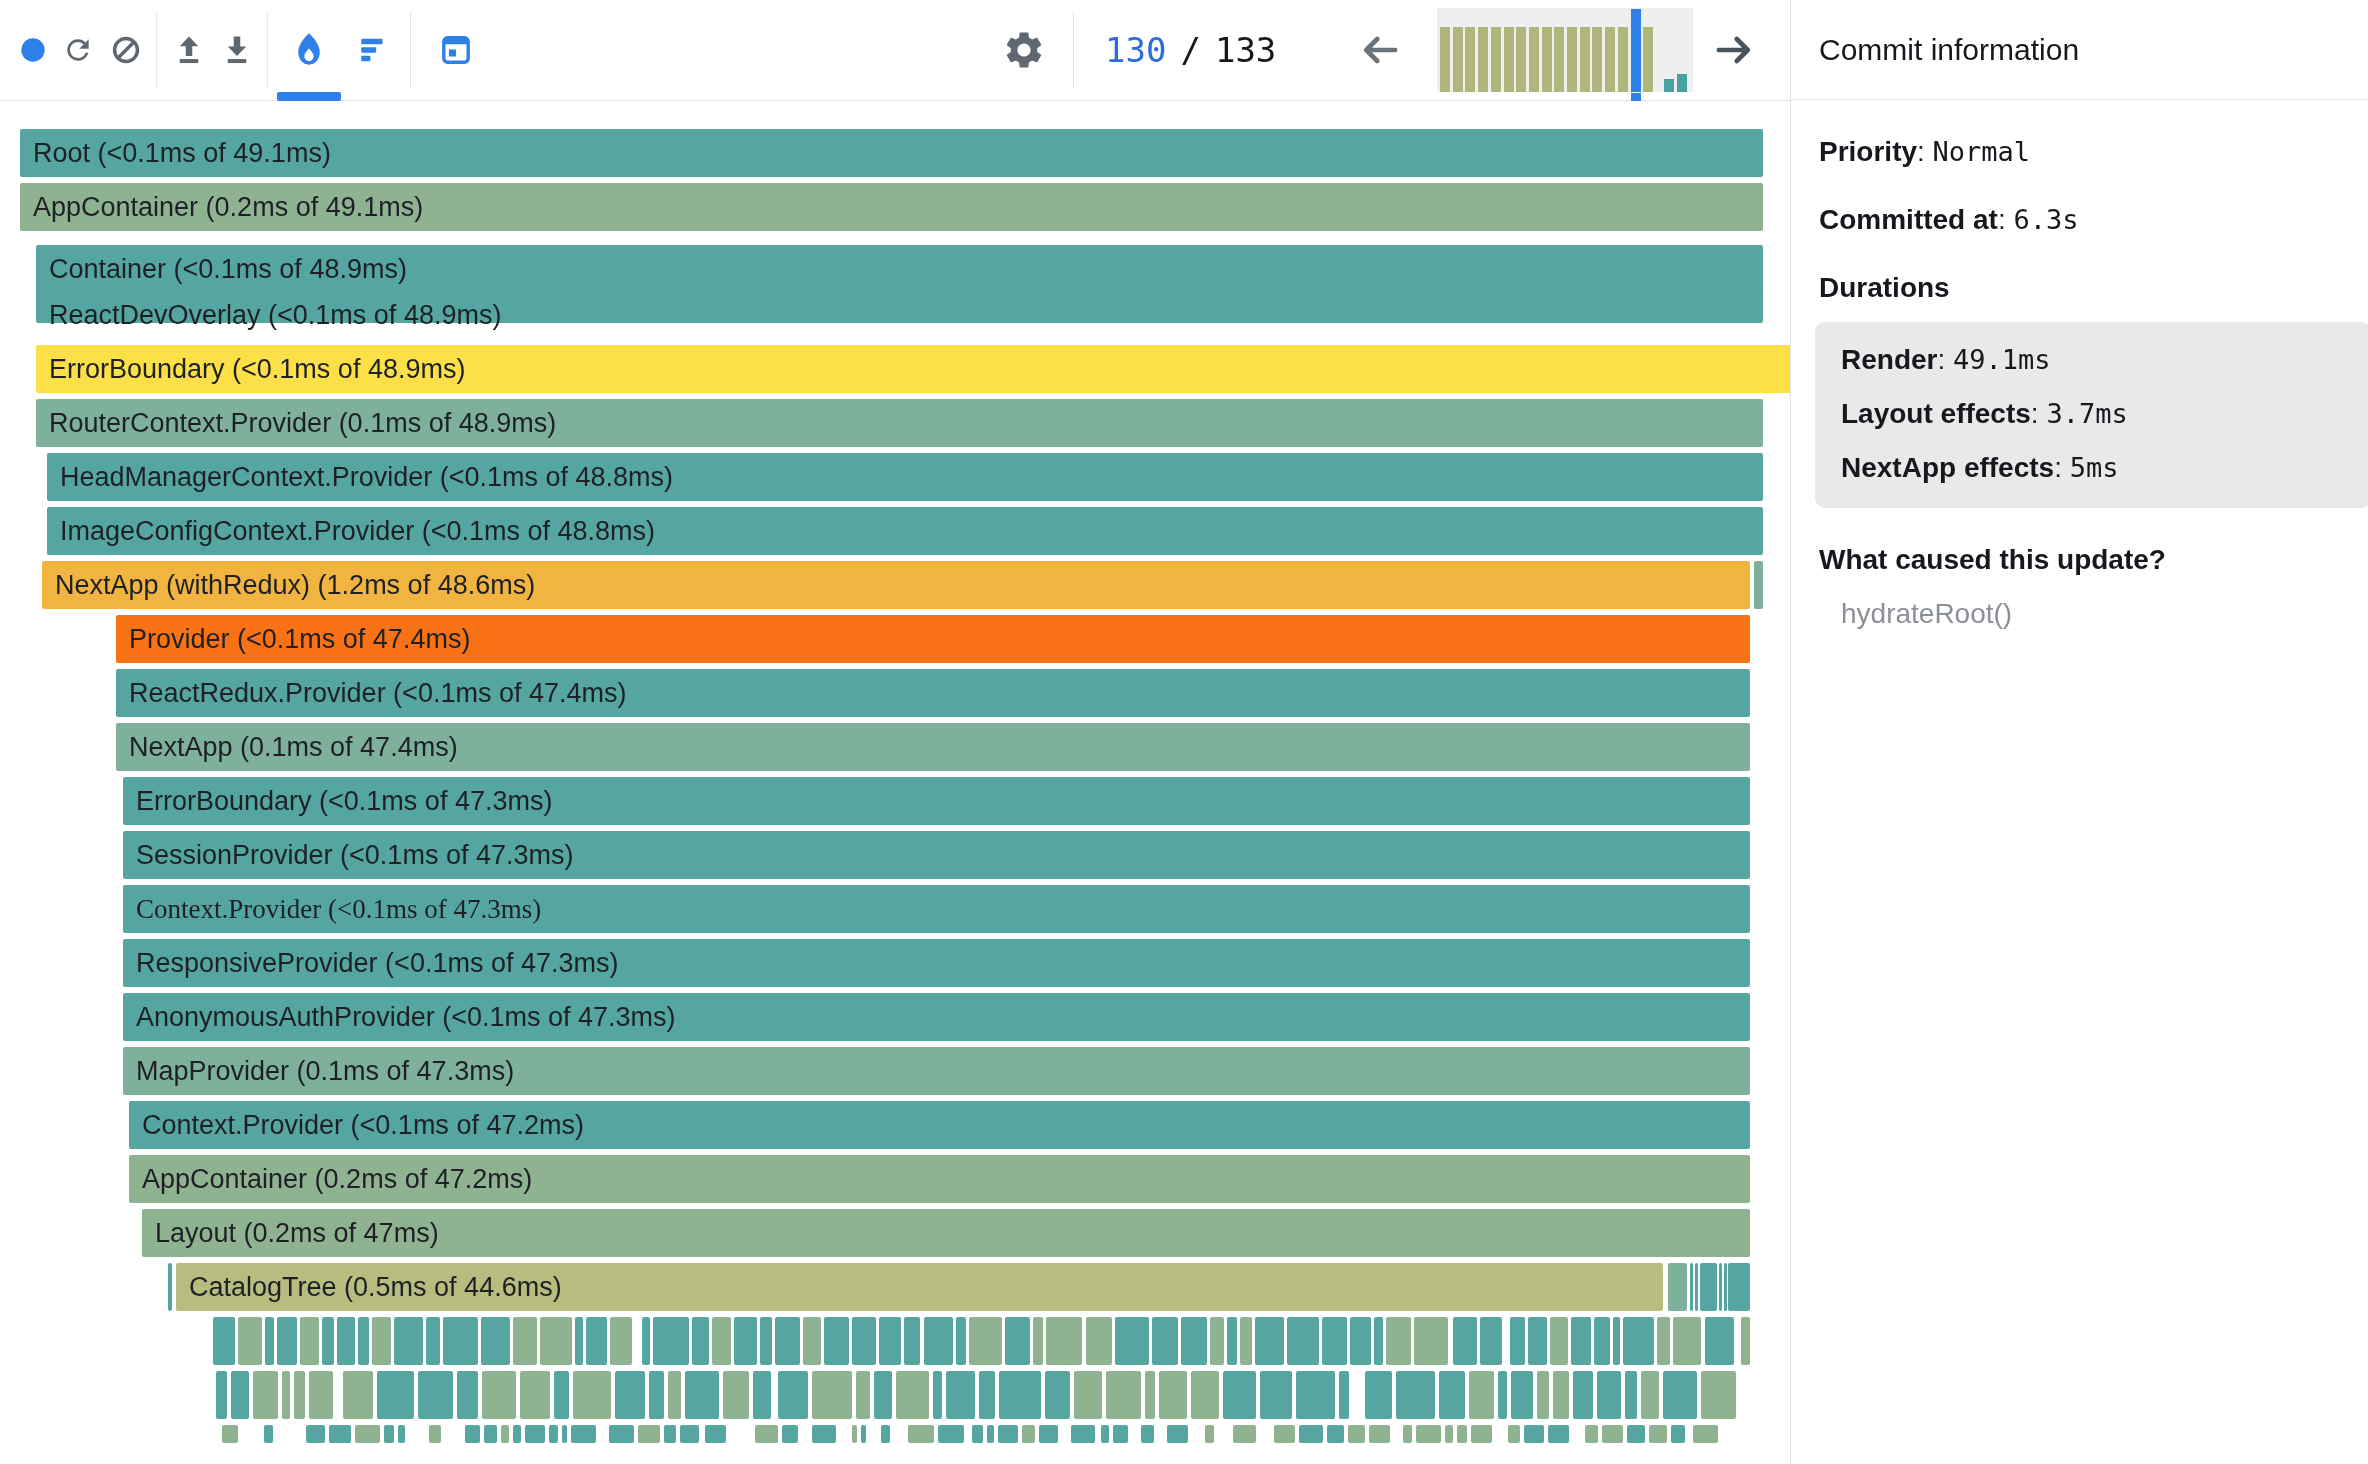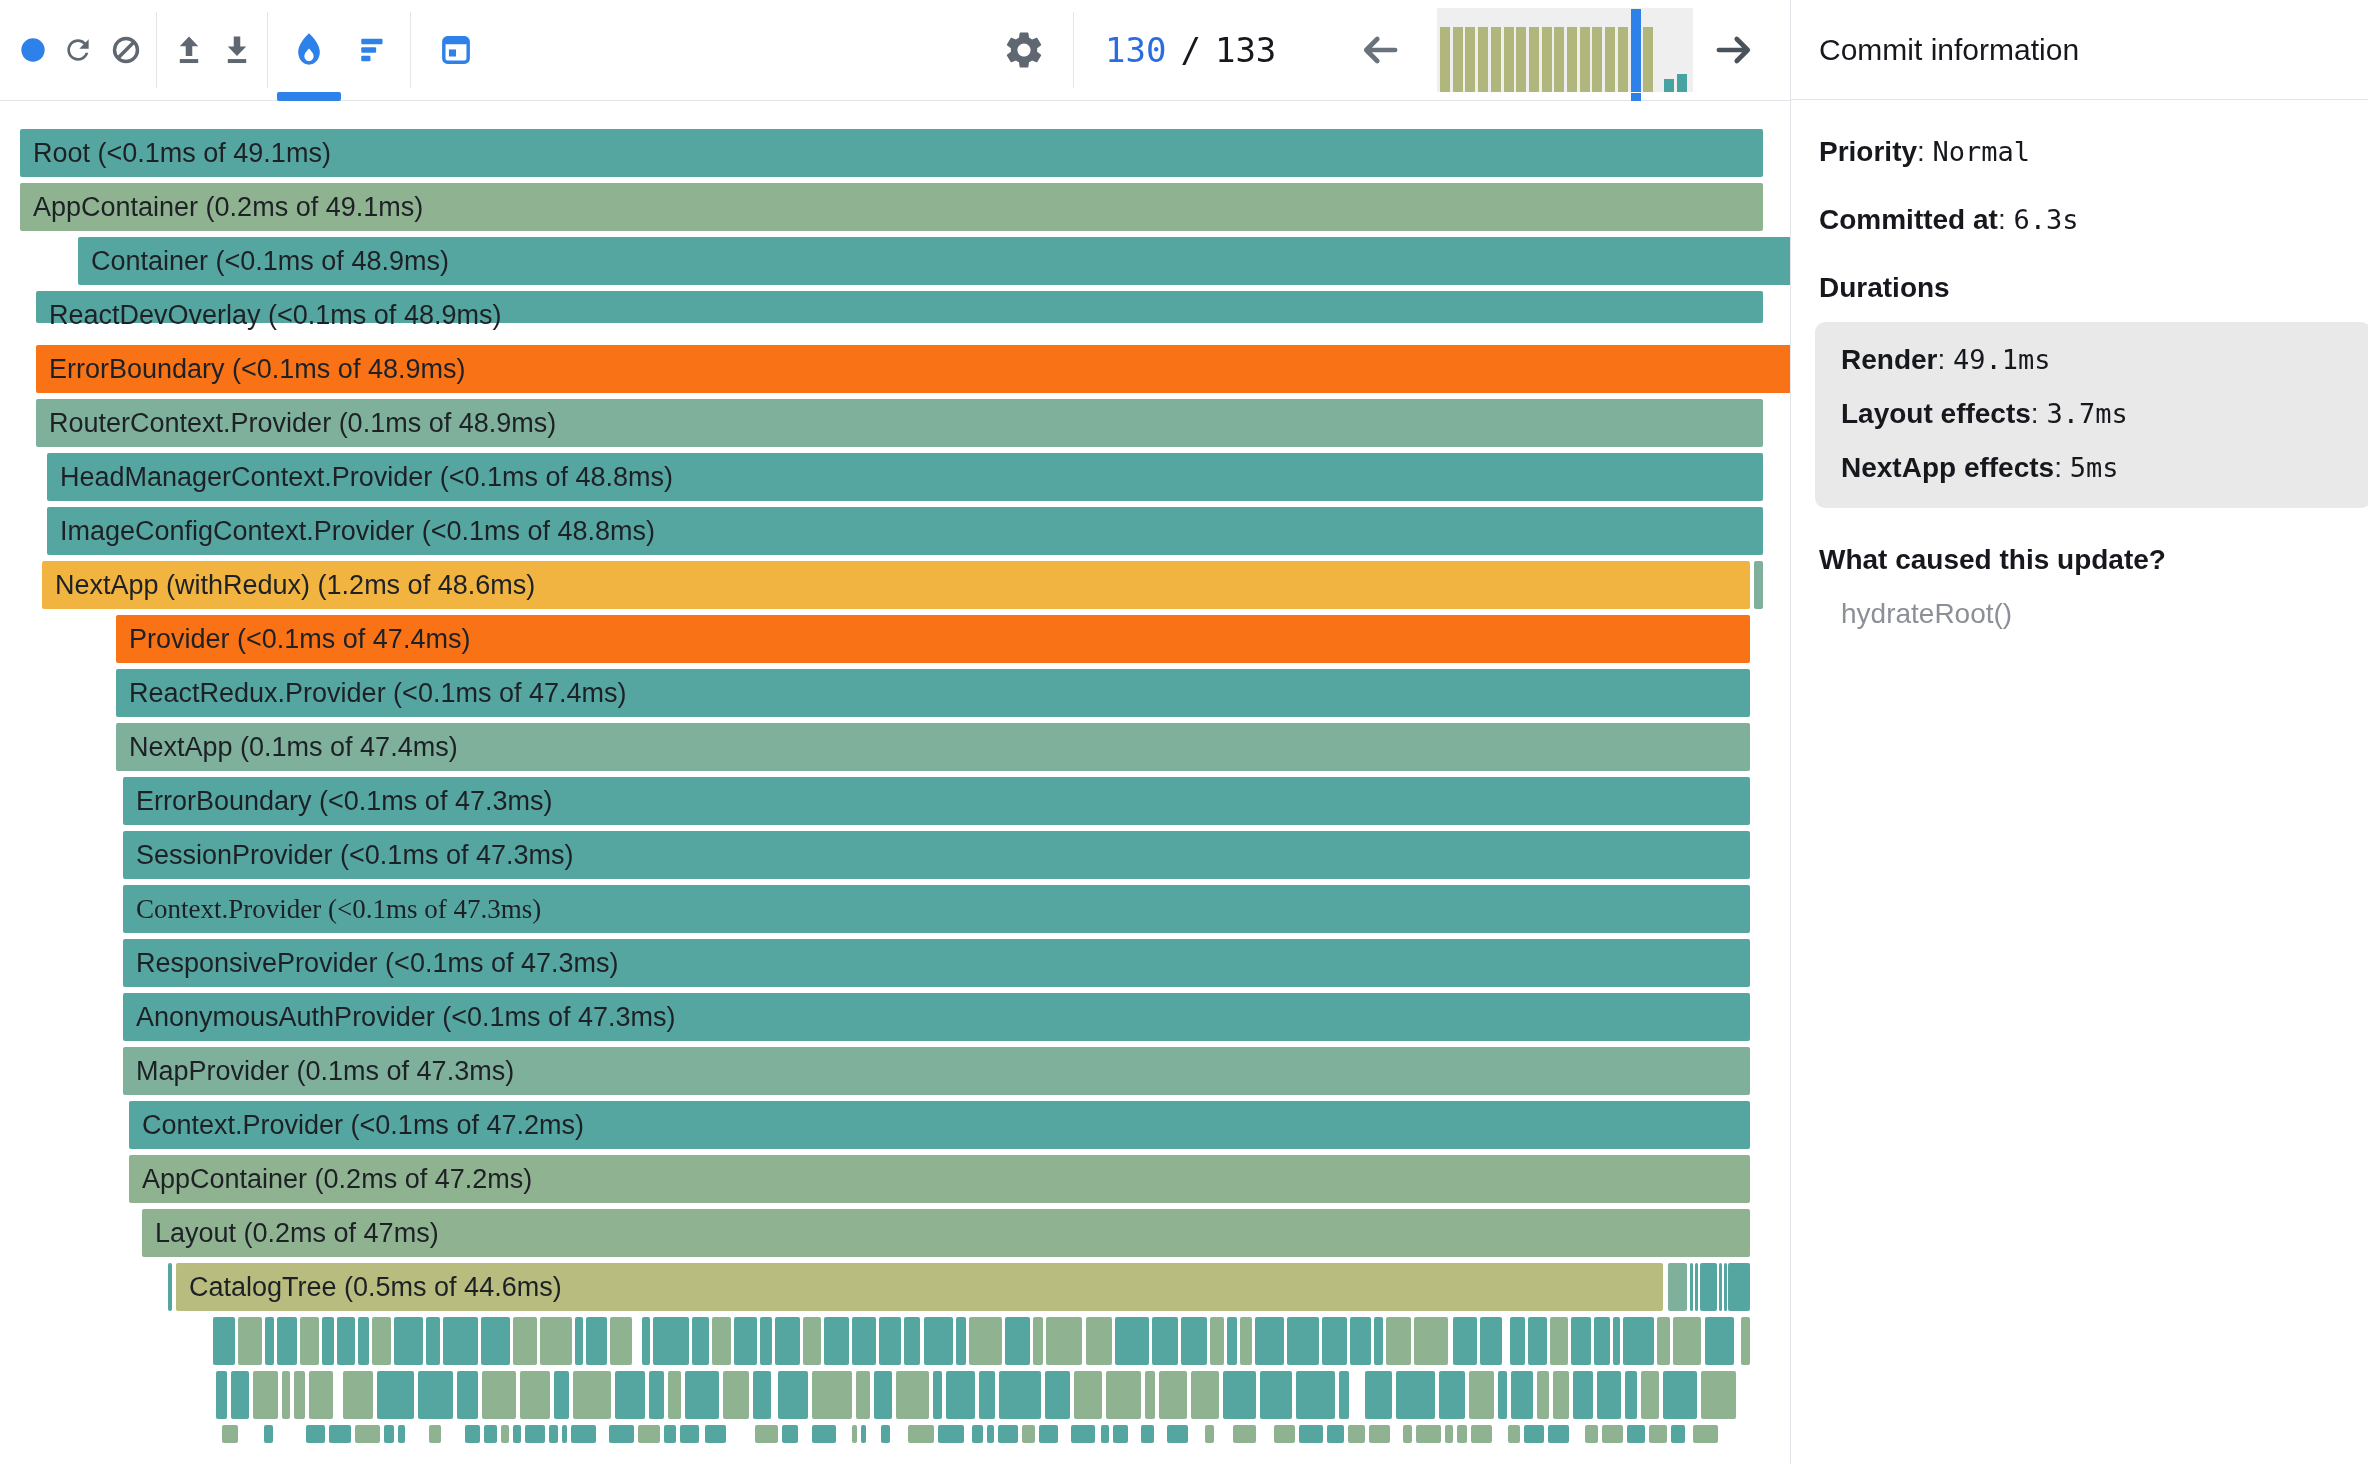--- a/index.html
+++ b/index.html
@@ -161,32 +161,32 @@
       <div class="flame-row" style="top: 28px; height: 48px;">
         <div class="flame-bar" style="left: 20px; width: 1743px; background: rgb(85, 166, 160);">
           <span class="flame-label">Root (&lt;0.1ms of 49.1ms)</span>
         </div>
       </div>
       <div class="flame-row" style="top: 82px; height: 48px;">
         <div class="flame-bar" style="left: 20px; width: 1743px; background: rgb(143, 179, 144);">
           <span class="flame-label">AppContainer (0.2ms of 49.1ms)</span>
         </div>
       </div>
-      <div class="flame-row" style="top: 136px; height: 48px; margin-left: 42px;">
+      <div class="flame-row" style="top: 144px; height: 48px;">
         <div class="flame-bar" style="left: 36px; width: 1727px; background: rgb(85, 166, 160);">
           <span class="flame-label">Container (&lt;0.1ms of 48.9ms)</span>
         </div>
       </div>
       <div class="flame-row" style="top: 190px; height: 32px;">
         <div class="flame-bar" style="left: 36px; width: 1727px; background: rgb(85, 166, 160);">
           <span class="flame-label">ReactDevOverlay (&lt;0.1ms of 48.9ms)</span>
         </div>
       </div>
       <div class="flame-row" style="top: 244px; height: 48px;">
-        <div class="flame-bar" style="left: 36px; width: 1826px; background: #f97316;">
+        <div class="flame-bar" style="left: 36px; width: 1826px; background: #fde047;">
           <span class="flame-label">ErrorBoundary (&lt;0.1ms of 48.9ms)</span>
         </div>
       </div>
       <div class="flame-row" style="top: 298px; height: 48px;">
         <div class="flame-bar" style="left: 36px; width: 1727px; background: rgb(126, 176, 155);">
           <span class="flame-label">RouterContext.Provider (0.1ms of 48.9ms)</span>
         </div>
       </div>
       <div class="flame-row" style="top: 352px; height: 48px;">
         <div class="flame-bar" style="left: 47px; width: 1716px; background: rgb(85, 166, 160);">

